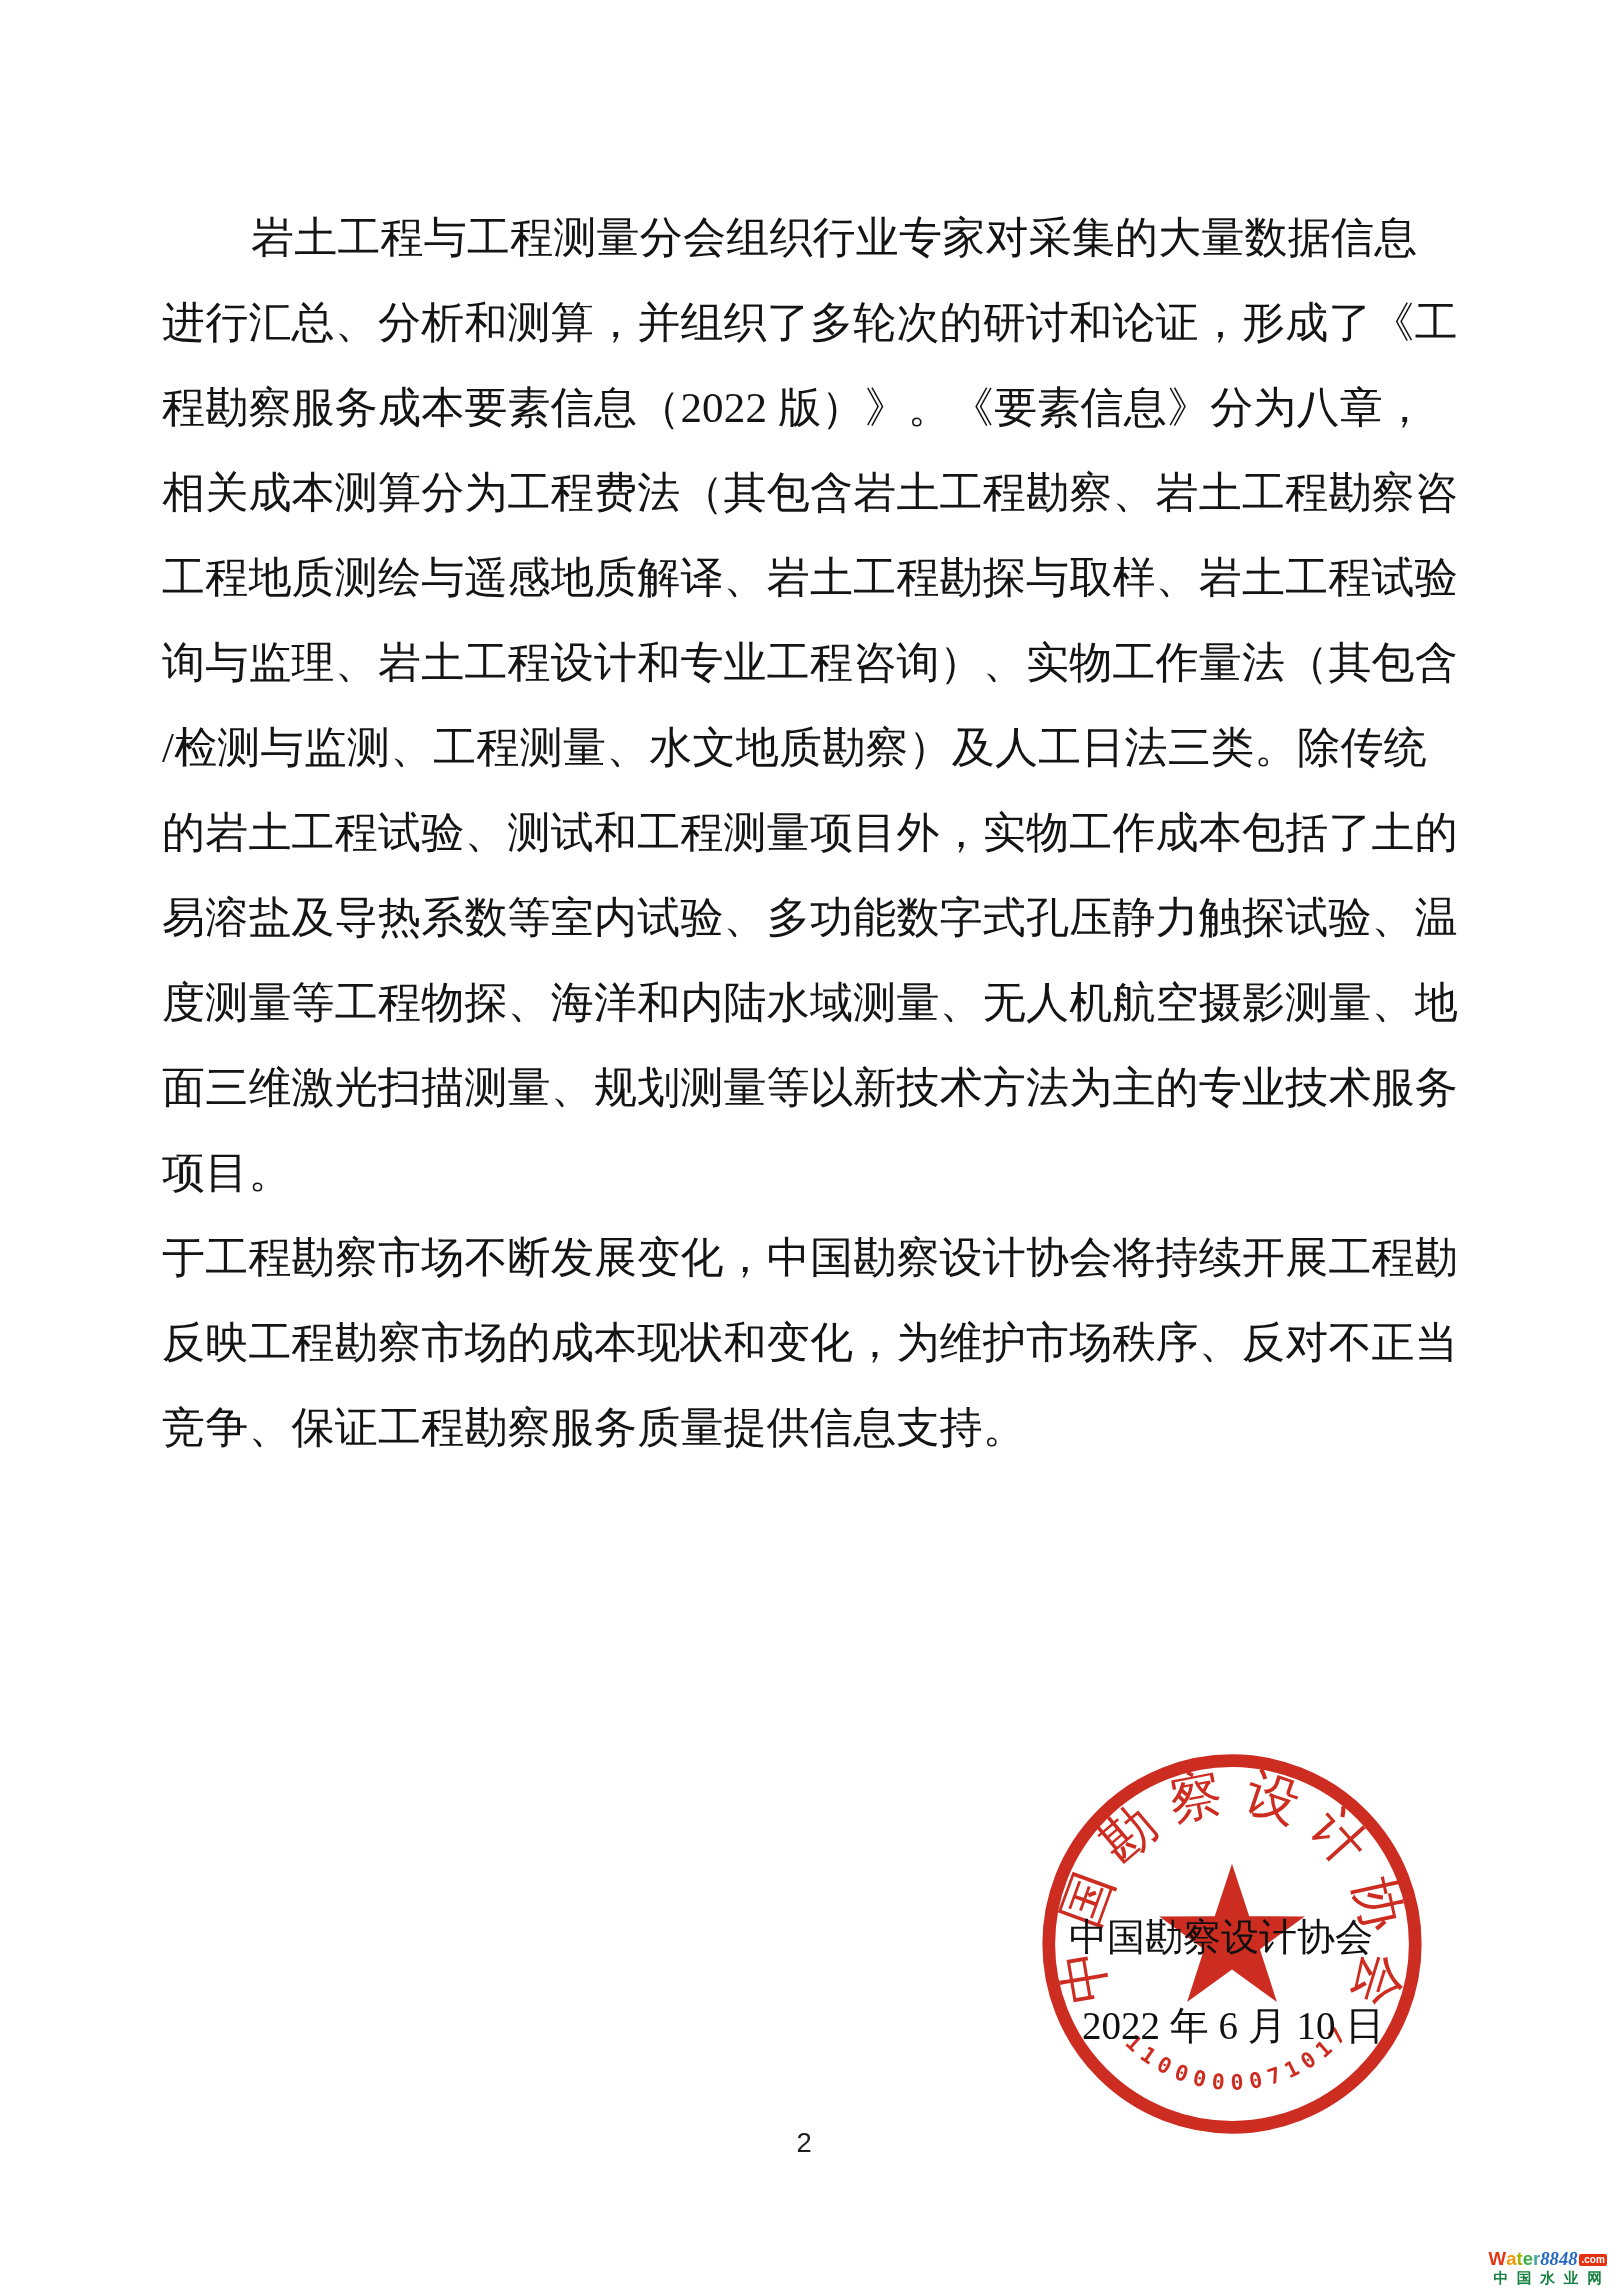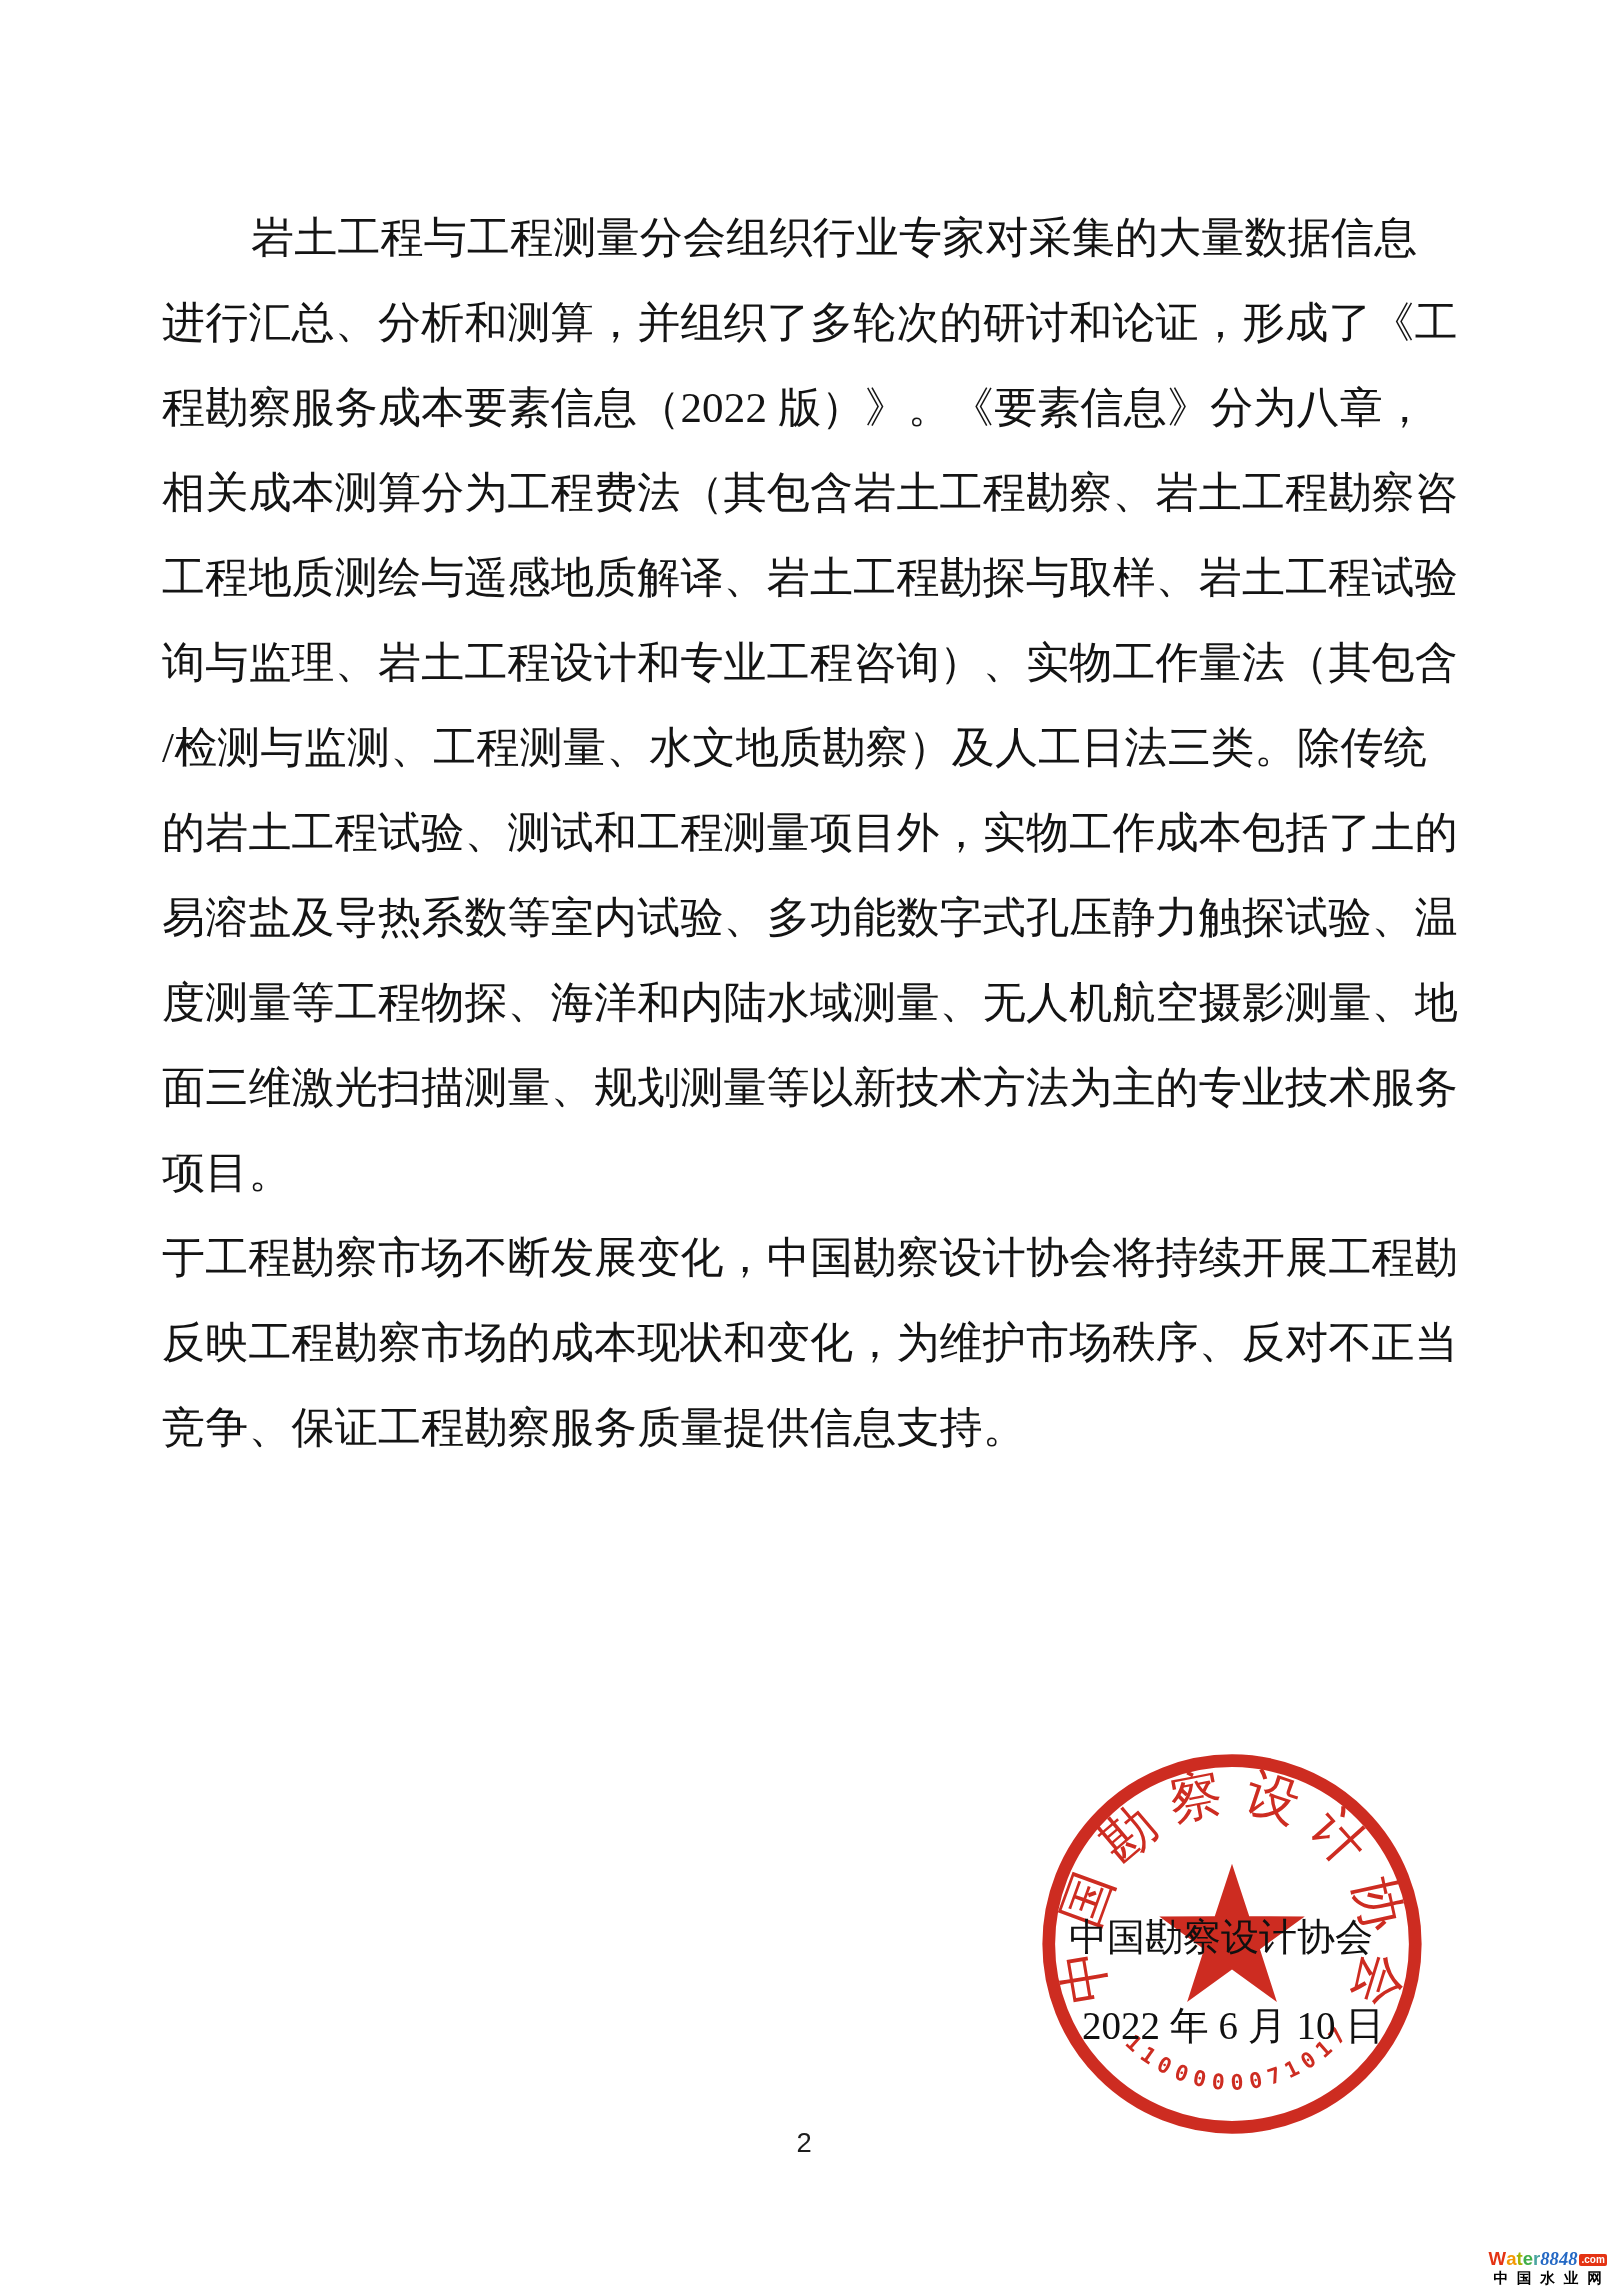--- a/index.html
+++ b/index.html
@@ -48,21 +48,21 @@
   .wl4{color:#4aa5a0;}
   .wm-num{
     color:#2468c4;font-size:18.6px;font-style:italic;font-weight:bold;
     font-family:"Liberation Serif","DejaVu Serif",serif;
   }
   .wm-tld{
     background:#e43313;color:#ffffff;font-size:10px;font-weight:bold;
     padding:1px 2px;border-radius:2px;margin-left:2px;position:relative;top:-2px;
   }
   .wm-line2{
-    margin-top:2.9px;color:#000000;font-weight:bold;font-size:14.7px;
+    margin-top:2.9px;color:#15803d;font-weight:bold;font-size:14.7px;
     letter-spacing:8.8px;padding-left:8.8px;white-space:nowrap;
   }
 </style>
 </head>
 <body>
 
 <div class="page">
 
   <div class="body-text">
     <div class="bl indent">岩土工程与工程测量分会组织行业专家对采集的大量数据信息</div>

